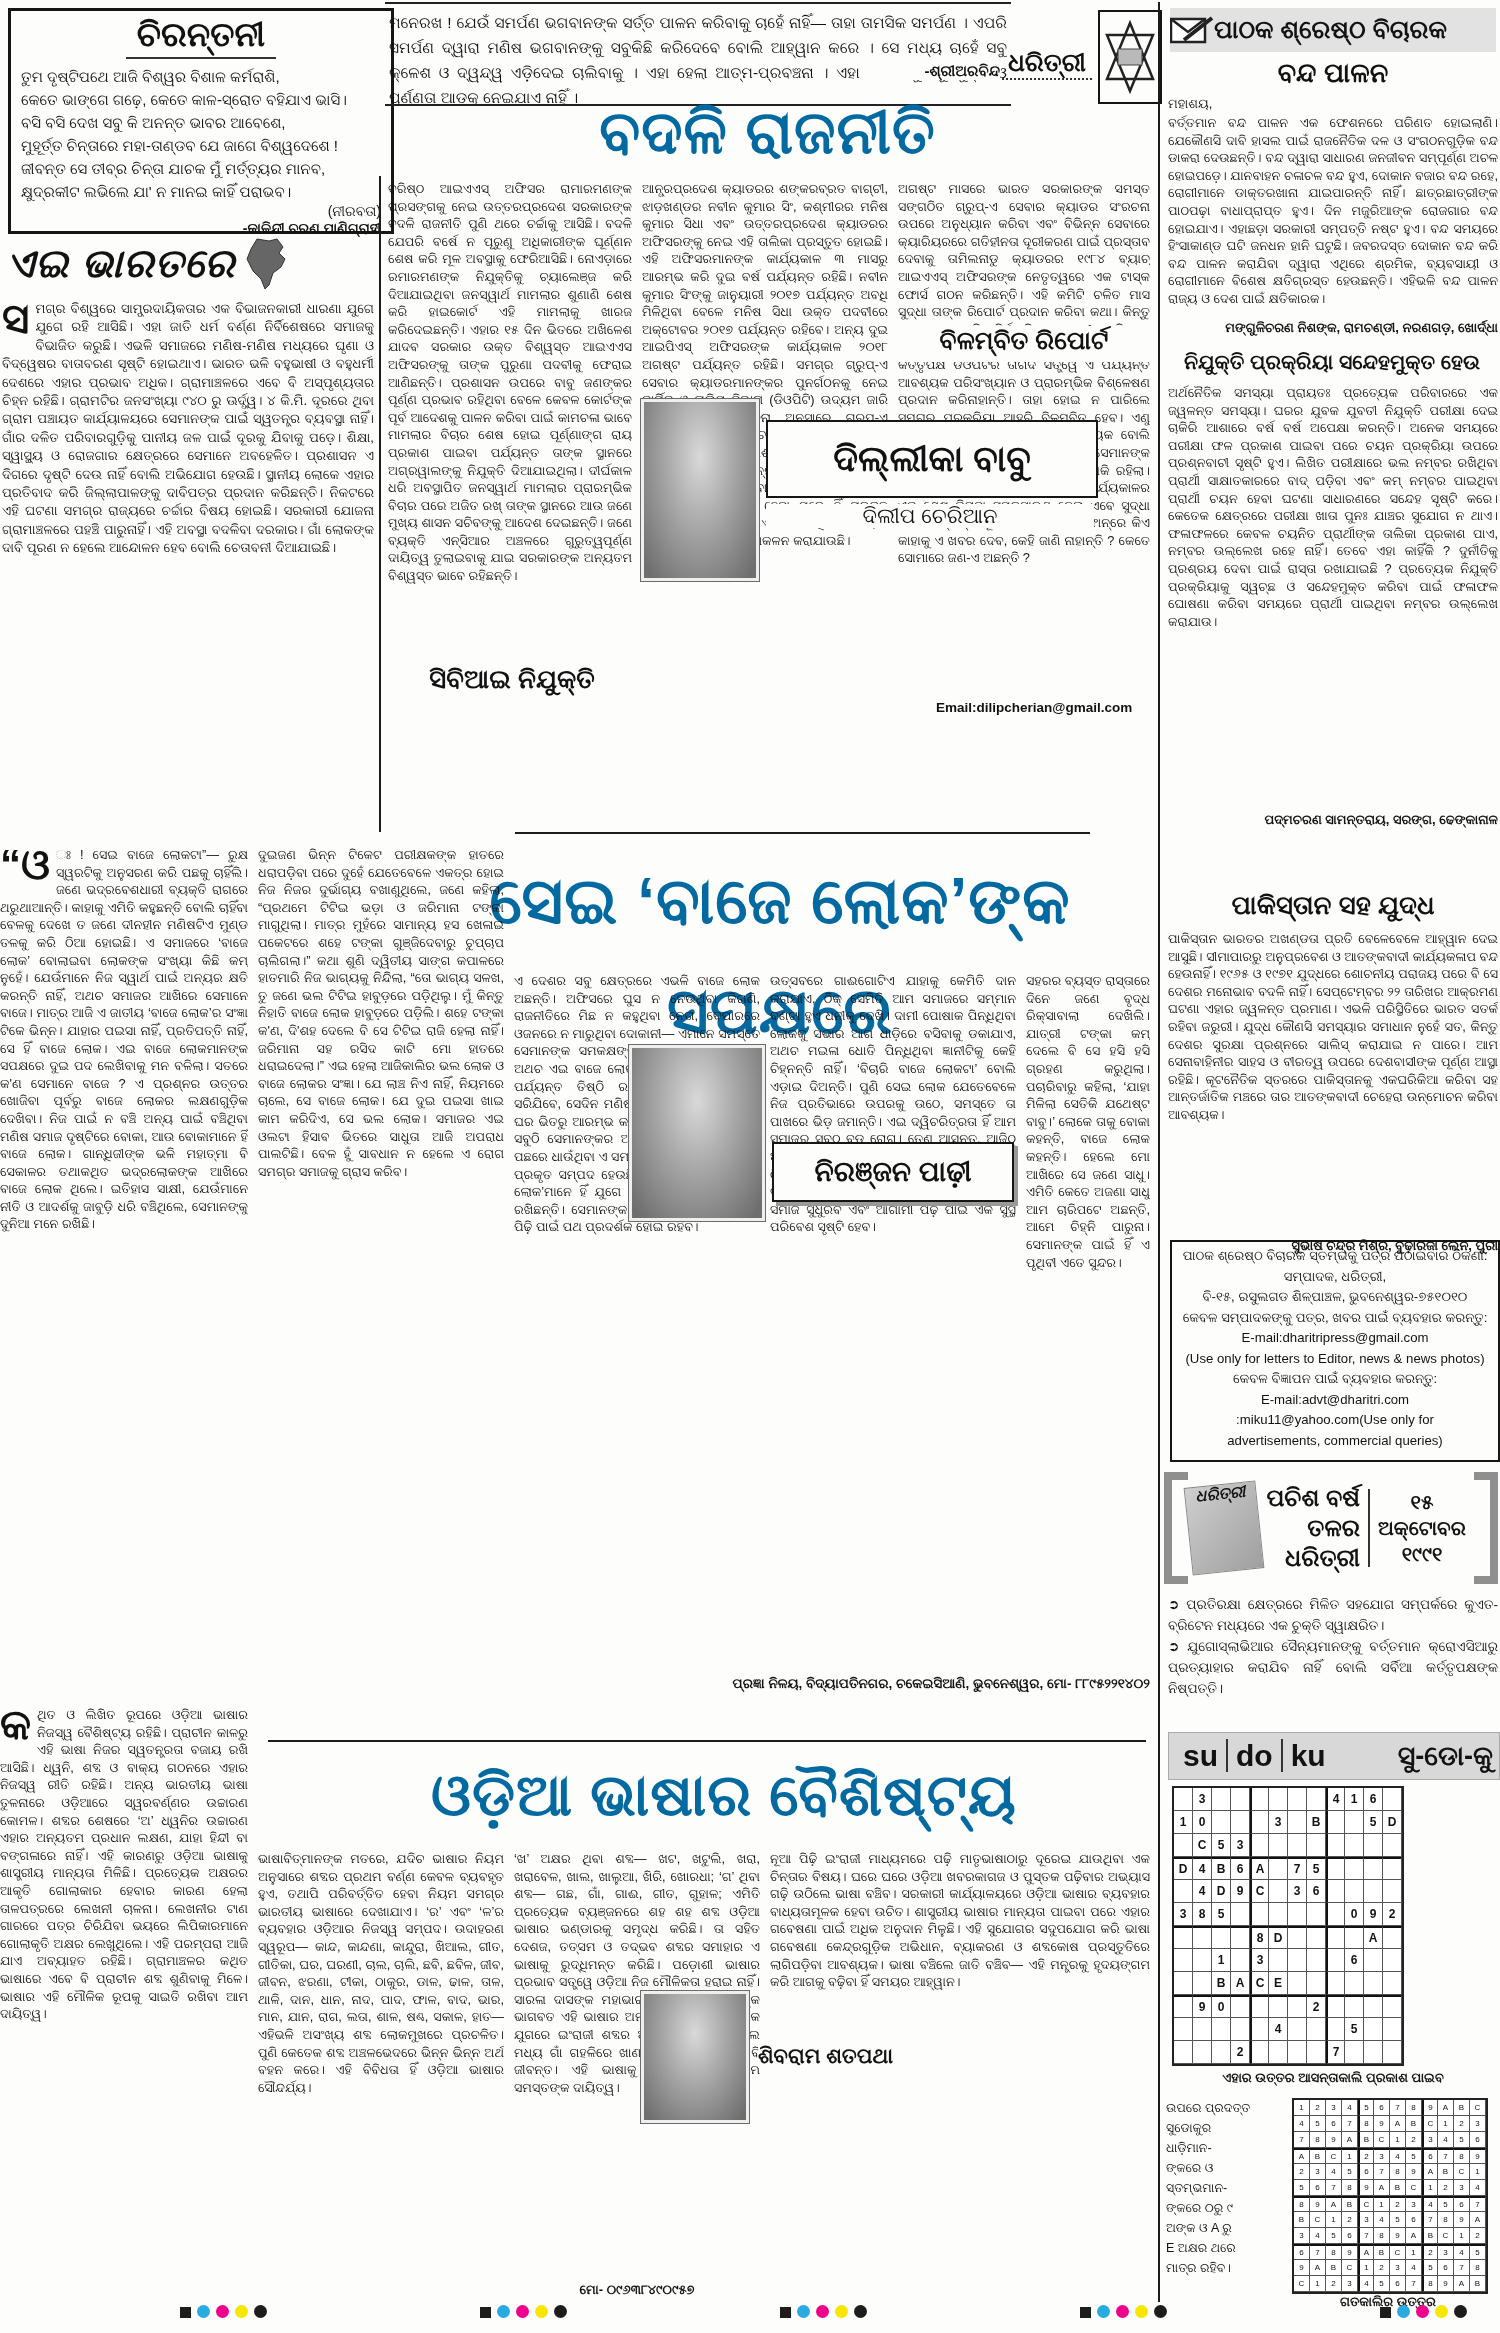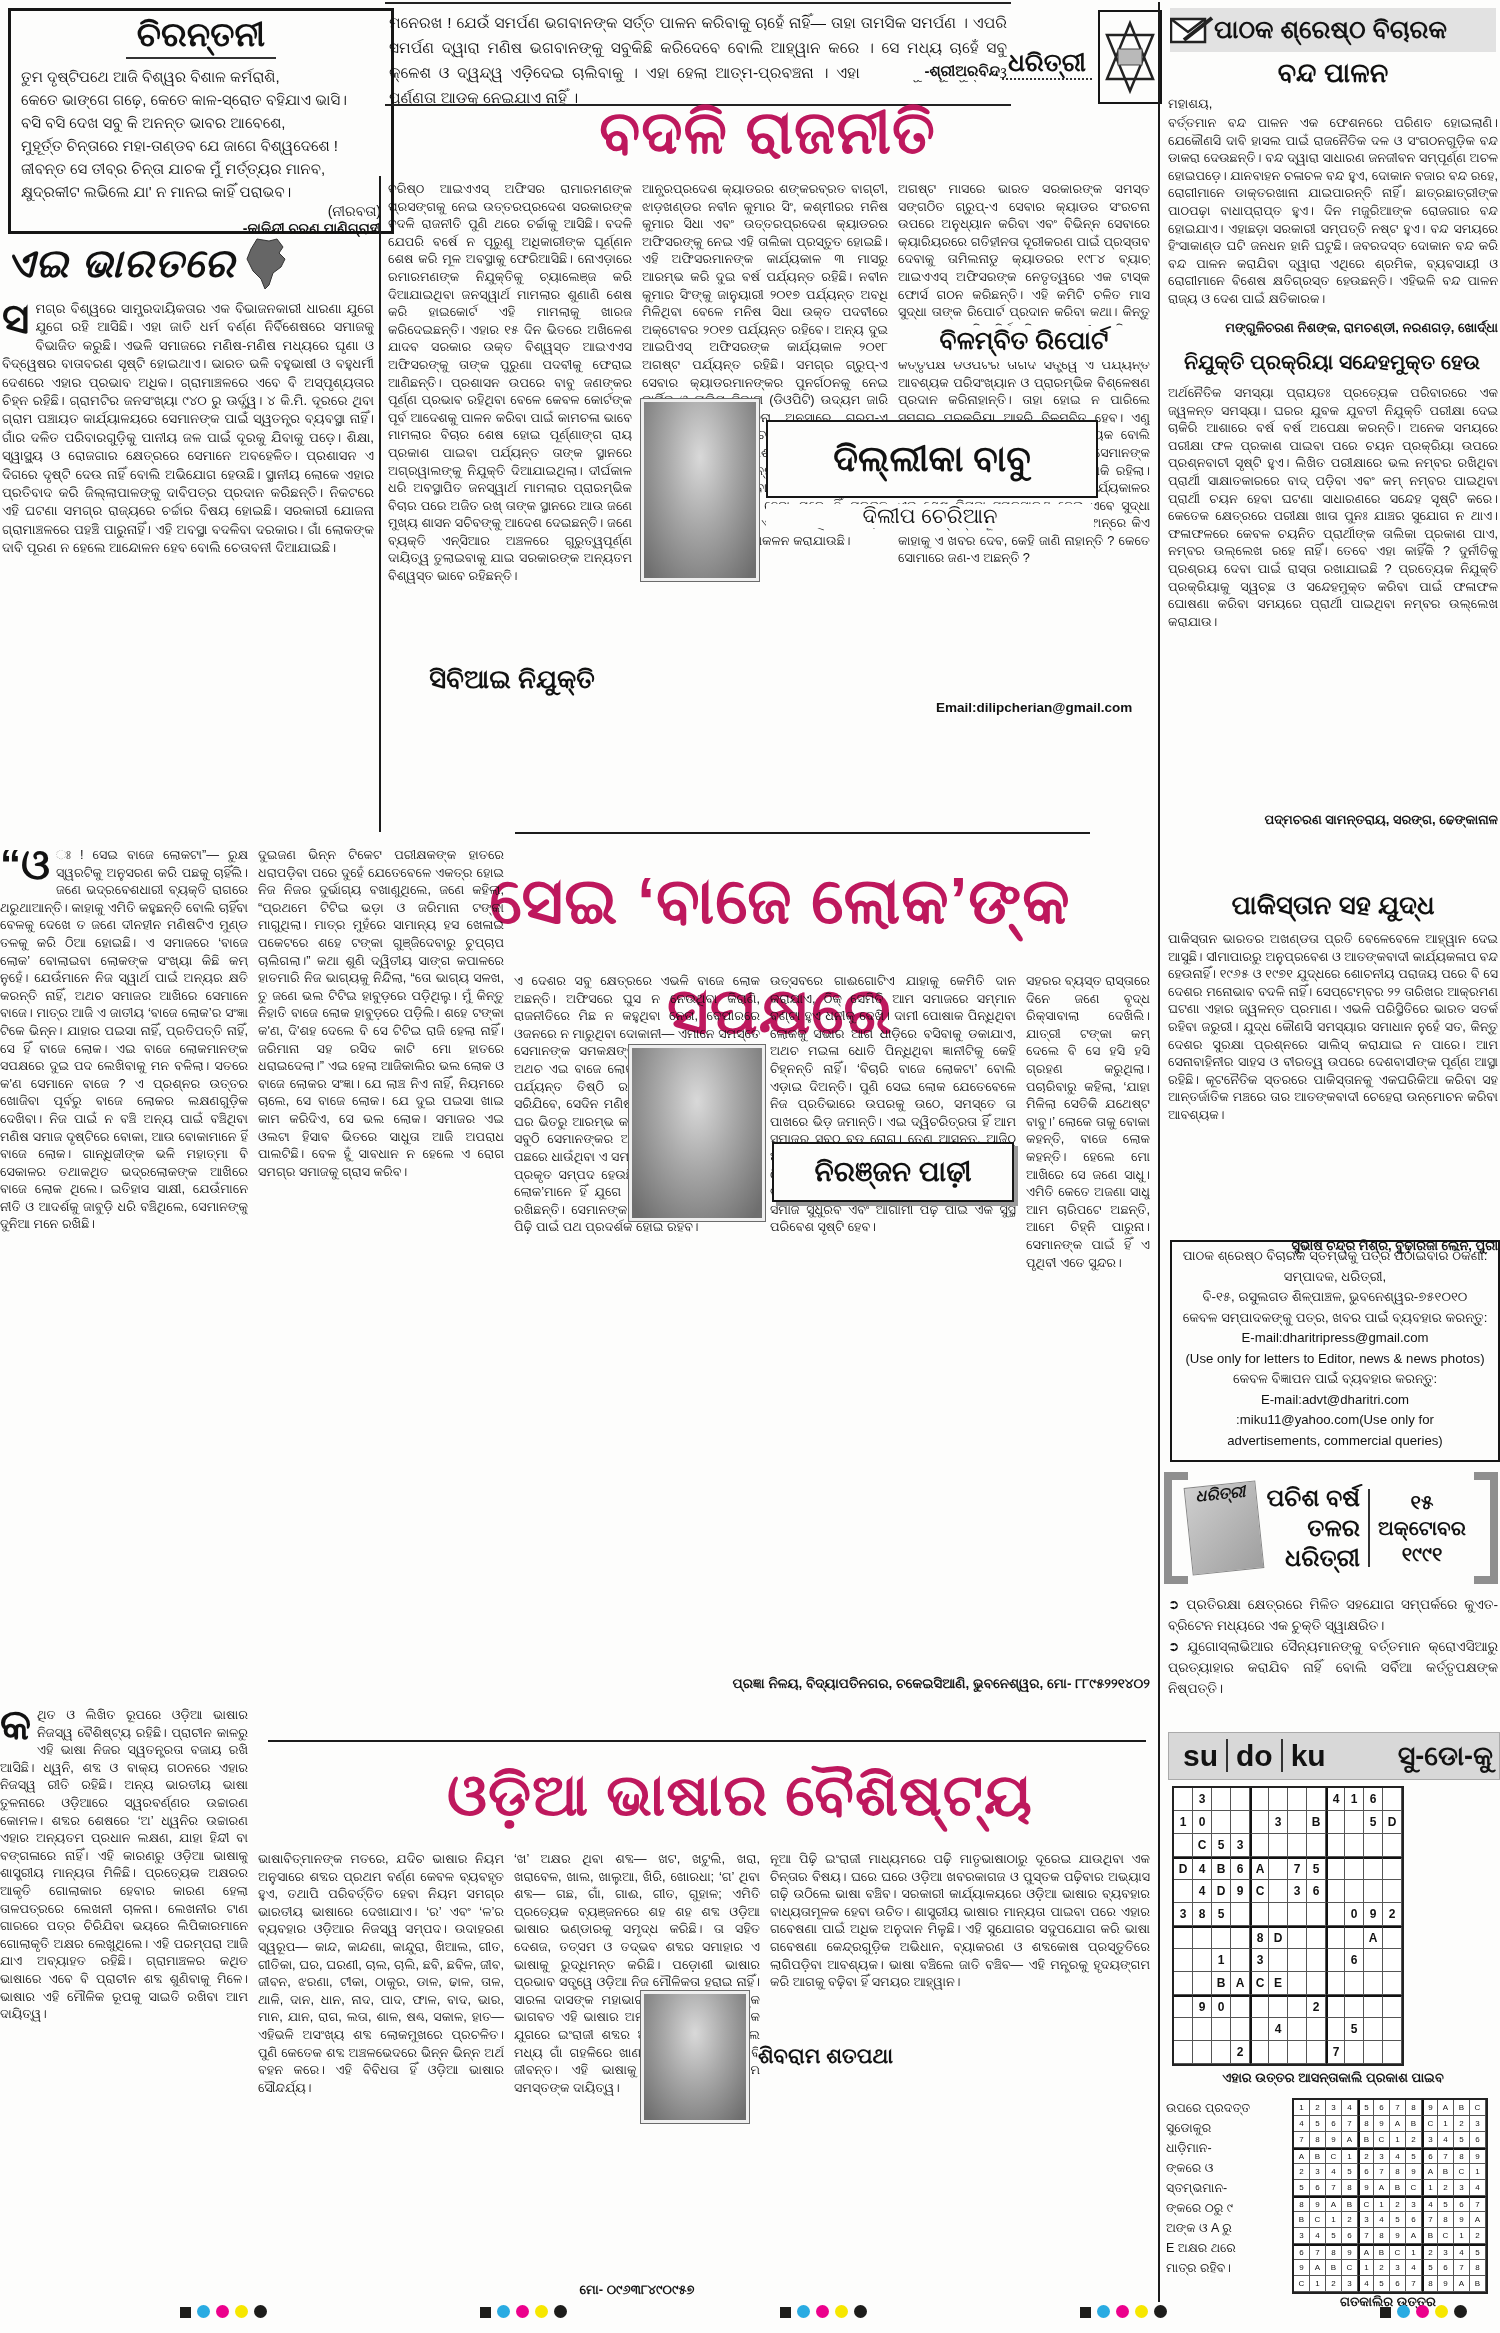--- a/index.html
+++ b/index.html
@@ -4,21 +4,21 @@
 <style>
   html,body{margin:0;padding:0;background:#e8e8e8;}
   #page{position:relative;width:1500px;height:2333px;background:#fdfdfc;color:#121212;
         font-family:"Liberation Sans","DejaVu Sans",sans-serif;overflow:hidden;}
   .abs{position:absolute;}
   .bodytext{font-size:12.8px;line-height:17.6px;text-align:justify;overflow:hidden;}
   .center{text-align:center;}
   .right{text-align:right;}
   .bold{font-weight:bold;}
   .overlay{background:#fdfdfc;}
-  .headline{font-weight:800;letter-spacing:1px;color:#be185d;}
+  .headline{font-weight:800;letter-spacing:1px;color:#0369a1;}
   .subhead{font-weight:800;}
   .dropcap{float:left;font-size:42px;line-height:38px;font-weight:bold;padding:0 6px 0 0;}
   .rule{background:#1c1c1c;}
   .prelines{white-space:pre-line;}
   .photo{background:radial-gradient(ellipse at 50% 32%,#d9d9d9 0%,#a8a8a8 40%,#6e6e6e 90%);
          border:1px solid #6b6b6b;box-shadow:inset 0 0 0 3px #efefef;}
   .sig{font-weight:bold;font-size:13px;text-align:right;}
   .lettertitle{font-weight:800;text-align:center;}
   .boxed{border:2px solid #161616;}
   
@@ -106,21 +106,21 @@
   <div class="abs bodytext" style="left:514px;top:972px;width:246px;height:722px;">ଏ ଦେଶର ସବୁ କ୍ଷେତ୍ରରେ ଏଭଳି ବାଜେ ଲୋକ ଅଛନ୍ତି। ଅଫିସରେ ଘୁସ ନ ନେଉଥିବା କିରାଣି, ରାଜନୀତିରେ ମିଛ ନ କହୁଥିବା ନେତା, ବେପାରରେ ଓଜନରେ ନ ମାରୁଥିବା ଦୋକାନୀ— ଏମାନେ ସମସ୍ତେ ସେମାନଙ୍କ ସମକକ୍ଷଙ୍କ ଆଖିରେ ବାଜେ ଲୋକ। ଅଥଚ ଏଇ ବାଜେ ଲୋକଙ୍କ ପାଇଁ ହିଁ ସମାଜଟା ଏ ପର୍ଯ୍ୟନ୍ତ ତିଷ୍ଠି ରହିଛି। ଯେଉଁଦିନ ଏମାନେ ସରିଯିବେ, ସେଦିନ ମଣିଷ ଉପରୁ ବିଶ୍ୱାସ ତୁଟିଯିବ। ଘର ଭିତରୁ ଆରମ୍ଭ କରି ରାଜ୍ୟ ଶାସନ ପର୍ଯ୍ୟନ୍ତ ସବୁଠି ସେମାନଙ୍କର ଆବଶ୍ୟକତା ରହିଛି। ଟଙ୍କା ପଛରେ ଧାଉଁଥିବା ଏ ସମାଜ ଦିନେ ନା ଦିନେ ବୁଝିବ ଯେ ପ୍ରକୃତ ସମ୍ପଦ ହେଉଛି ସଚ୍ଚୋଟତା। ସେଇ ‘ବାଜେ ଲୋକ’ମାନେ ହିଁ ଯୁଗେ ଯୁଗେ ସମାଜର ଦୀପ ଜାଳି ରଖିଛନ୍ତି। ସେମାନଙ୍କ ତ୍ୟାଗ ଓ ନିଷ୍ଠା ଆଗାମୀ ପିଢ଼ି ପାଇଁ ପଥ ପ୍ରଦର୍ଶକ ହୋଇ ରହିବ।</div>
   <div class="abs bodytext" style="left:770px;top:972px;width:246px;height:722px;">ଉତ୍ସବରେ ଗାଈଗୋଟିଏ ଯାହାକୁ କେମିତି ଦାନ କରାଯାଏ, ଠିକ୍ ସେମିତି ଆମ ସମାଜରେ ସମ୍ମାନ ବଣ୍ଟା ହୁଏ ଧନୀକୁ ଦେଖି। ଦାମୀ ପୋଷାକ ପିନ୍ଧିଥିବା ଲୋକକୁ ସଭାର ଆଗ ଧାଡ଼ିରେ ବସିବାକୁ ଡକାଯାଏ, ଅଥଚ ମଇଳା ଧୋତି ପିନ୍ଧିଥିବା ଜ୍ଞାନୀଟିକୁ କେହି ଚିହ୍ନନ୍ତି ନାହିଁ। ‘ବିଚାରି ବାଜେ ଲୋକଟା’ ବୋଲି ଏଡ଼ାଇ ଦିଅନ୍ତି। ପୁଣି ସେଇ ଲୋକ ଯେତେବେଳେ ନିଜ ପ୍ରତିଭାରେ ଉପରକୁ ଉଠେ, ସମସ୍ତେ ତା ପାଖରେ ଭିଡ଼ ଜମାନ୍ତି। ଏଇ ଦ୍ୱିଚରିତ୍ରତା ହିଁ ଆମ ସମାଜର ସବୁଠୁ ବଡ଼ ରୋଗ। ତେଣୁ ଆସନ୍ତୁ, ଆଜିଠୁ ଆମେ ସେଇ ତଥାକଥିତ ‘ବାଜେ ଲୋକ’ଙ୍କ ସପକ୍ଷରେ ଠିଆ ହେବା, କାରଣ ସେମାନେ ହିଁ ଏ ସମାଜର ପ୍ରକୃତ ବନ୍ଧୁ। ସେମାନଙ୍କ ସଂଖ୍ୟା ବଢ଼ିଲେ ଦେଶ ବଢ଼ିବ, ସମାଜ ସୁଧୁରିବ ଏବଂ ଆଗାମୀ ପିଢ଼ି ପାଇଁ ଏକ ସୁସ୍ଥ ପରିବେଶ ସୃଷ୍ଟି ହେବ।</div>
   <div class="abs bodytext" style="left:1026px;top:972px;width:124px;height:722px;">ସହରର ବ୍ୟସ୍ତ ରାସ୍ତାରେ ଦିନେ ଜଣେ ବୃଦ୍ଧ ରିକ୍ସାବାଲା ଦେଖିଲି। ଯାତ୍ରୀ ଟଙ୍କା କମ୍ ଦେଲେ ବି ସେ ହସି ହସି ଗ୍ରହଣ କରୁଥିଲା। ପଚାରିବାରୁ କହିଲା, ‘ଯାହା ମିଳିଲା ସେତିକି ଯଥେଷ୍ଟ ବାବୁ।’ ଲୋକେ ତାକୁ ବୋକା କହନ୍ତି, ବାଜେ ଲୋକ କହନ୍ତି। ହେଲେ ମୋ ଆଖିରେ ସେ ଜଣେ ସାଧୁ। ଏମିତି କେତେ ଅଜଣା ସାଧୁ ଆମ ଚାରିପଟେ ଅଛନ୍ତି, ଆମେ ଚିହ୍ନି ପାରୁନା। ସେମାନଙ୍କ ପାଇଁ ହିଁ ଏ ପୃଥିବୀ ଏତେ ସୁନ୍ଦର।</div>
   <div class="abs photo" style="left:628px;top:1044px;width:136px;height:176px;"></div>
   <div class="abs boxed overlay" style="left:772px;top:1142px;width:238px;height:56px;display:flex;align-items:center;justify-content:center;box-shadow:4px 4px 0 #9a9a9a;">
     <span class="bold" style="font-size:28px;">ନିରଞ୍ଜନ ପାଢ଼ୀ</span>
   </div>
   <div class="abs bold right overlay" style="left:540px;top:1676px;width:610px;font-size:13.5px;">ପ୍ରଜ୍ଞା ନିଳୟ, ବିଦ୍ୟାପତିନଗର, ଚକେଇସିଆଣି, ଭୁବନେଶ୍ୱର, ମୋ- ୮୮୯୫୨୨୧୪୦୨</div>
 
   <div class="abs rule" style="left:268px;top:1740px;width:878px;height:2px;"></div>
-  <div class="abs headline center overlay" style="left:420px;top:1752px;width:640px;height:88px;font-size:58px;line-height:86px;">ଓଡ଼ିଆ ଭାଷାର ବୈଶିଷ୍ଟ୍ୟ</div>
+  <div class="abs headline center overlay" style="left:404px;top:1752px;width:640px;height:88px;font-size:58px;line-height:86px;">ଓଡ଼ିଆ ଭାଷାର ବୈଶିଷ୍ଟ୍ୟ</div>
   <div class="abs bodytext" style="left:0px;top:1706px;width:248px;height:592px;">
     <span class="dropcap">କ</span><span>ଥିତ ଓ ଲିଖିତ ରୂପରେ ଓଡ଼ିଆ ଭାଷାର ନିଜସ୍ୱ ବୈଶିଷ୍ଟ୍ୟ ରହିଛି। ପ୍ରାଚୀନ କାଳରୁ ଏହି ଭାଷା ନିଜର ସ୍ୱତନ୍ତ୍ରତା ବଜାୟ ରଖି ଆସିଛି। ଧ୍ୱନି, ଶବ୍ଦ ଓ ବାକ୍ୟ ଗଠନରେ ଏହାର ନିଜସ୍ୱ ରୀତି ରହିଛି। ଅନ୍ୟ ଭାରତୀୟ ଭାଷା ତୁଳନାରେ ଓଡ଼ିଆରେ ସ୍ୱରବର୍ଣ୍ଣର ଉଚ୍ଚାରଣ କୋମଳ। ଶବ୍ଦର ଶେଷରେ ‘ଅ’ ଧ୍ୱନିର ଉଚ୍ଚାରଣ ଏହାର ଅନ୍ୟତମ ପ୍ରଧାନ ଲକ୍ଷଣ, ଯାହା ହିନ୍ଦୀ ବା ବଙ୍ଗଳାରେ ନାହିଁ। ଏହି କାରଣରୁ ଓଡ଼ିଆ ଭାଷାକୁ ଶାସ୍ତ୍ରୀୟ ମାନ୍ୟତା ମିଳିଛି। ପ୍ରତ୍ୟେକ ଅକ୍ଷରର ଆକୃତି ଗୋଲାକାର ହେବାର କାରଣ ହେଲା ତାଳପତ୍ରରେ ଲେଖନୀ ଚାଳନା। ଲେଖନୀର ଟାଣ ଗାରରେ ପତ୍ର ଚିରିଯିବା ଭୟରେ ଲିପିକାରମାନେ ଗୋଲାକୃତି ଅକ୍ଷର ଲେଖୁଥିଲେ। ଏହି ପରମ୍ପରା ଆଜି ଯାଏ ଅବ୍ୟାହତ ରହିଛି। ଗ୍ରାମାଞ୍ଚଳର କଥିତ ଭାଷାରେ ଏବେ ବି ପ୍ରାଚୀନ ଶବ୍ଦ ଶୁଣିବାକୁ ମିଳେ। ଭାଷାର ଏହି ମୌଳିକ ରୂପକୁ ସାଇତି ରଖିବା ଆମ ଦାୟିତ୍ୱ।</span>
   </div>
   <div class="abs bodytext" style="left:258px;top:1850px;width:246px;height:448px;">ଭାଷାବିତ୍‌ମାନଙ୍କ ମତରେ, ଯଦିଚ ଭାଷାର ନିୟମ ଅନୁସାରେ ଶବ୍ଦର ପ୍ରଥମ ବର୍ଣ୍ଣ କେବଳ ବ୍ୟବହୃତ ହୁଏ, ତଥାପି ପରିବର୍ତ୍ତିତ ହେବା ନିୟମ ସମଗ୍ର ଭାରତୀୟ ଭାଷାରେ ଦେଖାଯାଏ। ‘ର’ ଏବଂ ‘ଳ’ର ବ୍ୟବହାର ଓଡ଼ିଆର ନିଜସ୍ୱ ସମ୍ପଦ। ଉଦାହରଣ ସ୍ୱରୂପ— କାନ୍ଦ, କାନ୍ଦଣା, କାନ୍ଦୁରା, ଖିଆଲ, ଗୀତ, ଗୀତିକା, ଘର, ଘରଣୀ, ଚାଲ, ଚାଲି, ଛବି, ଛବିଳ, ଜୀବ, ଜୀବନ, ଝରଣା, ଟୀକା, ଠାକୁର, ଡାଳ, ଢାଳ, ତାଳ, ଥାଳି, ଦାନ, ଧାନ, ନାଦ, ପାଦ, ଫାଳ, ବାଦ, ଭାର, ମାନ, ଯାନ, ରାଗ, ଲତା, ଶାଳ, ଷଣ୍ଢ, ସକାଳ, ହାତ— ଏହିଭଳି ଅସଂଖ୍ୟ ଶବ୍ଦ ଲୋକମୁଖରେ ପ୍ରଚଳିତ। ପୁଣି କେତେକ ଶବ୍ଦ ଅଞ୍ଚଳଭେଦରେ ଭିନ୍ନ ଭିନ୍ନ ଅର୍ଥ ବହନ କରେ। ଏହି ବିବିଧତା ହିଁ ଓଡ଼ିଆ ଭାଷାର ସୌନ୍ଦର୍ଯ୍ୟ।</div>
   <div class="abs bodytext" style="left:514px;top:1850px;width:246px;height:448px;">‘ଖ’ ଅକ୍ଷର ଥିବା ଶବ୍ଦ— ଖଟ, ଖଟୁଲି, ଖରା, ଖରାବେଳ, ଖାଲ, ଖାଲୁଆ, ଖିରି, ଖୋରଧା; ‘ଗ’ ଥିବା ଶବ୍ଦ— ଗଛ, ଗାଁ, ଗାଈ, ଗୀତ, ଗୁହାଳ; ଏମିତି ପ୍ରତ୍ୟେକ ବ୍ୟଞ୍ଜନରେ ଶହ ଶହ ଶବ୍ଦ ଓଡ଼ିଆ ଭାଷାର ଭଣ୍ଡାରକୁ ସମୃଦ୍ଧ କରିଛି। ତା ସହିତ ଦେଶଜ, ତତ୍ସମ ଓ ତଦ୍ଭବ ଶବ୍ଦର ସମାହାର ଏ ଭାଷାକୁ ରୁଦ୍ଧିମନ୍ତ କରିଛି। ପଡ଼ୋଶୀ ଭାଷାର ପ୍ରଭାବ ସତ୍ତ୍ୱେ ଓଡ଼ିଆ ନିଜ ମୌଳିକତା ହରାଇ ନାହିଁ। ସାରଳା ଦାସଙ୍କ ମହାଭାରତ, ଜଗନ୍ନାଥ ଦାସଙ୍କ ଭାଗବତ ଏହି ଭାଷାର ଅମୂଲ୍ୟ ସମ୍ପଦ। ଆଧୁନିକ ଯୁଗରେ ଇଂରାଜୀ ଶବ୍ଦର ଅନୁପ୍ରବେଶ ବଢ଼ୁଥିଲେ ମଧ୍ୟ ଗାଁ ଗହଳିରେ ଖାଣ୍ଟି ଓଡ଼ିଆ ଶବ୍ଦ ଏବେ ବି ଜୀବନ୍ତ। ଏହି ଭାଷାକୁ ବଞ୍ଚାଇ ରଖିବା ଆମ ସମସ୍ତଙ୍କ ଦାୟିତ୍ୱ।</div>
   <div class="abs bodytext" style="left:770px;top:1850px;width:380px;height:448px;">ନୂଆ ପିଢ଼ି ଇଂରାଜୀ ମାଧ୍ୟମରେ ପଢ଼ି ମାତୃଭାଷାଠାରୁ ଦୂରେଇ ଯାଉଥିବା ଏକ ଚିନ୍ତାର ବିଷୟ। ଘରେ ଘରେ ଓଡ଼ିଆ ଖବରକାଗଜ ଓ ପୁସ୍ତକ ପଢ଼ିବାର ଅଭ୍ୟାସ ଗଢ଼ି ଉଠିଲେ ଭାଷା ବଞ୍ଚିବ। ସରକାରୀ କାର୍ଯ୍ୟାଳୟରେ ଓଡ଼ିଆ ଭାଷାର ବ୍ୟବହାର ବାଧ୍ୟତାମୂଳକ ହେବା ଉଚିତ। ଶାସ୍ତ୍ରୀୟ ଭାଷାର ମାନ୍ୟତା ପାଇବା ପରେ ଏହାର ଗବେଷଣା ପାଇଁ ଅଧିକ ଅନୁଦାନ ମିଳୁଛି। ଏହି ସୁଯୋଗର ସଦୁପଯୋଗ କରି ଭାଷା ଗବେଷଣା କେନ୍ଦ୍ରଗୁଡ଼ିକ ଅଭିଧାନ, ବ୍ୟାକରଣ ଓ ଶବ୍ଦକୋଷ ପ୍ରସ୍ତୁତିରେ ଲାଗିପଡ଼ିବା ଆବଶ୍ୟକ। ଭାଷା ବଞ୍ଚିଲେ ଜାତି ବଞ୍ଚିବ— ଏହି ମନ୍ତ୍ରକୁ ହୃଦୟଙ୍ଗମ କରି ଆଗକୁ ବଢ଼ିବା ହିଁ ସମୟର ଆହ୍ୱାନ।</div>
   <div class="abs photo" style="left:640px;top:1990px;width:108px;height:132px;"></div>
   <div class="abs bold overlay" style="left:758px;top:2044px;width:200px;font-size:21px;">ଶିବରାମ ଶତପଥା</div>
   <div class="abs bold center overlay" style="left:514px;top:2282px;width:246px;font-size:13px;">ମୋ- ୦୯୬୩୮୪୯୦୯୫୭</div>
 

